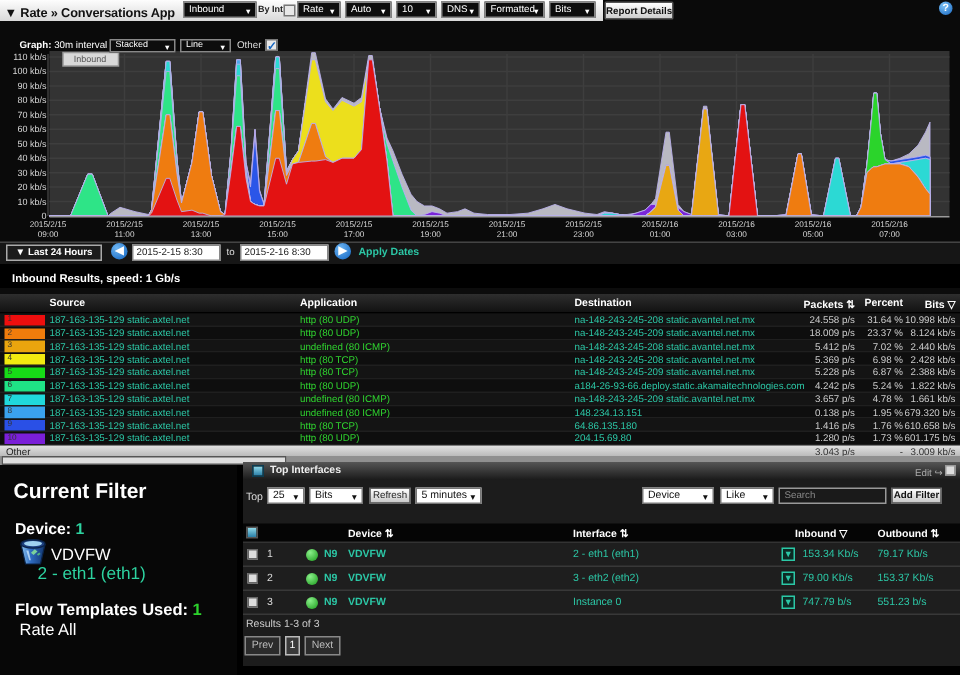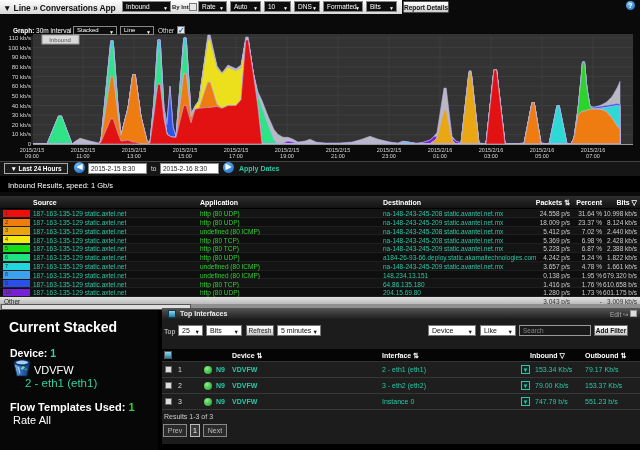--- a/index.html
+++ b/index.html
@@ -6,21 +6,21 @@
 .sel{position:absolute;background:#0d0d0d;border:1px solid #888;color:#fff;font-size:6.5px;line-height:9px;padding-left:3px;height:11px;white-space:nowrap;overflow:hidden}
 .sel:after{content:"\25BC";position:absolute;right:2px;top:2px;font-size:5px;color:#fff}
 .wsel{position:absolute;background:#fff;border:1px solid #777;color:#111;font-size:7px;line-height:9px;padding-left:3px;height:11px;white-space:nowrap}
 .wsel:after{content:"\25BC";position:absolute;right:2px;top:2px;font-size:5.5px;color:#111}
 .teal{color:#2cc7a6}
 .grn{color:#2fd32f}
 </style></head><body>
 
 <div class="ab" style="left:0;top:0;width:640px;height:14px;background:#0a0a0a"></div>
 <div class="ab" style="left:0;top:0;width:402px;height:14px;background:linear-gradient(#fdfdfd,#d9d9d9)"></div>
-<div class="ab" style="left:3px;top:2.5px;font-size:8.5px;font-weight:bold;color:#111;letter-spacing:-0.1px">▼ Line » Conversations App</div>
+<div class="ab" style="left:3px;top:2.5px;font-size:8.5px;font-weight:bold;color:#111;letter-spacing:-0.1px">▼ Rate » Conversations App</div>
 <div class="sel" style="left:122px;top:1px;width:49px">Inbound</div>
 <div class="ab" style="left:172px;top:3.5px;font-size:6px;font-weight:bold;color:#222">By Int</div>
 <div class="ab" style="left:189px;top:3px;width:8px;height:8px;background:#e8e8e8;border:1px solid #777"></div>
 <div class="sel" style="left:198px;top:1px;width:29px">Rate</div>
 <div class="sel" style="left:230px;top:1px;width:31px">Auto</div>
 <div class="sel" style="left:264px;top:1px;width:27px">10</div>
 <div class="sel" style="left:294px;top:1px;width:26px">DNS</div>
 <div class="sel" style="left:323px;top:1px;width:40px">Formatted</div>
 <div class="sel" style="left:366px;top:1px;width:31px;background:#0d0d0d">Bits</div>
 <div class="ab" style="left:403px;top:1px;width:46px;height:12px;background:linear-gradient(#fff,#ccc);border:1px solid #555;border-radius:1px;font-size:6.5px;font-weight:bold;color:#111;text-align:center;line-height:11px;white-space:nowrap">Report Details</div>
@@ -114,21 +114,21 @@
 <div class="ab" style="left:177px;top:26px;width:8px;height:8px;background:#e8e8e8;border:1px solid #777;color:#1565c0;font-size:8px;line-height:7px;font-weight:bold">✓</div>
 
 <div class="ab" style="left:0;top:161px;width:640px;height:15px;background:#161616;border-top:1px solid #444"></div>
 <div class="ab" style="left:4px;top:163px;width:64px;height:11px;background:#1c1c1c;border:1px solid #aaa;color:#fff;font-size:6.5px;font-weight:bold;text-align:center;line-height:10px">▼ Last 24 Hours</div>
 <div class="ab" style="left:74px;top:162px;width:11px;height:11px;border-radius:50%;background:radial-gradient(circle at 35% 30%,#6db5f2,#1063c0);color:#fff;font-size:8px;text-align:center;line-height:10px">◀</div>
 <div class="ab" style="left:88px;top:163px;width:59px;height:11px;background:#fff;border:1px solid #888;color:#222;font-size:6.5px;line-height:10px;padding-left:2px">2015-2-15 8:30</div>
 <div class="ab" style="left:151px;top:165px;font-size:6.5px;color:#ddd">to</div>
 <div class="ab" style="left:160px;top:163px;width:59px;height:11px;background:#fff;border:1px solid #888;color:#222;font-size:6.5px;line-height:10px;padding-left:2px">2015-2-16 8:30</div>
 <div class="ab" style="left:223px;top:162px;width:11px;height:11px;border-radius:50%;background:radial-gradient(circle at 35% 30%,#6db5f2,#1063c0);color:#fff;font-size:8px;text-align:center;line-height:10px">▶</div>
 <div class="ab teal" style="left:239px;top:165px;font-size:7px;font-weight:bold">Apply Dates</div>
-<div class="ab" style="left:8px;top:181px;font-size:7.5px;font-weight:normal;color:#fff">Inbound Results, speed: 1 Gb/s</div>
+<div class="ab" style="left:8px;top:181px;font-size:7.5px;font-weight:bold;color:#fff">Inbound Results, speed: 1 Gb/s</div>
 <div class="ab" style="left:0;top:192px;width:640px;height:112px;background:#0c0c0c">
 <div class="ab" style="left:0;top:4px;width:640px;height:13px;background:linear-gradient(#2e2e2e,#121212);border-bottom:1px solid #000"></div>
 <div class="ab" style="left:33px;top:7px;font-size:7px;font-weight:bold;color:#fff">Source</div>
 <div class="ab" style="left:200px;top:7px;font-size:7px;font-weight:bold;color:#fff">Application</div>
 <div class="ab" style="left:383px;top:7px;font-size:7px;font-weight:bold;color:#fff">Destination</div>
 <div class="ab" style="left:530px;top:7px;width:40px;font-size:7px;font-weight:bold;color:#fff;text-align:right">Packets ⇅</div>
 <div class="ab" style="left:566px;top:7px;width:36px;font-size:7px;font-weight:bold;color:#fff;text-align:right">Percent</div>
 <div class="ab" style="left:597px;top:7px;width:40px;font-size:7px;font-weight:bold;color:#fff;text-align:right">Bits ▽</div>
 <div class="ab" style="left:0;top:17.0px;width:640px;height:8.8px;background:#141414;border-bottom:1px solid #1f1f1f"></div>
 <div class="ab" style="left:3px;top:17.7px;width:27px;height:7.4px;background:#ee0e0e;font-size:5.5px;color:#333;line-height:7px;padding-left:2px">1</div>
@@ -213,21 +213,21 @@
 <div class="ab" style="left:0;top:105.0px;width:640px;height:8px;background:linear-gradient(#e2e2e2,#b5b5b5)"></div>
 <div class="ab" style="left:4px;top:105.8px;font-size:6.5px;color:#222">Other</div>
 <div class="ab" style="left:500px;top:105.8px;width:70px;font-size:6.5px;color:#333;text-align:right">3.043 p/s</div>
 <div class="ab" style="left:560px;top:105.8px;width:42px;font-size:6.5px;color:#333;text-align:right">-</div>
 <div class="ab" style="left:577px;top:105.8px;width:60px;font-size:6.5px;color:#333;text-align:right">3.009 kb/s</div>
 </div>
 <div class="ab" style="left:0;top:304px;width:640px;height:6px;background:#8f8f8f"></div>
 <div class="ab" style="left:1px;top:304px;width:190px;height:6px;background:#dedede;border:1px solid #555"></div>
 
 <div class="ab" style="left:0;top:310px;width:158px;height:140px;background:#070707"></div>
-<div class="ab" style="left:9px;top:319px;font-size:14px;font-weight:bold;color:#fff">Current Stacked</div>
+<div class="ab" style="left:9px;top:319px;font-size:14px;font-weight:bold;color:#fff">Current Filter</div>
 <div class="ab" style="left:10px;top:347px;font-size:10.5px;font-weight:bold;color:#fff">Device: <span style="color:#2dd3a0">1</span></div>
 <svg class="ab" style="left:12px;top:358px" width="20" height="20" viewBox="0 0 20 20">
  <defs>
       <linearGradient id="bk" x1="0" y1="0" x2="1" y2="0">
         <stop offset="0" stop-color="#8fc8f2"></stop>
         <stop offset="0.4" stop-color="#2f6cc2"></stop>
         <stop offset="1" stop-color="#12356e"></stop>
       </linearGradient>
     </defs>
  <path d="M2,5 L5,18 L15,18 L18,5 Z" fill="url(#bk)" stroke="#0a2347" stroke-width="0.8"></path>

